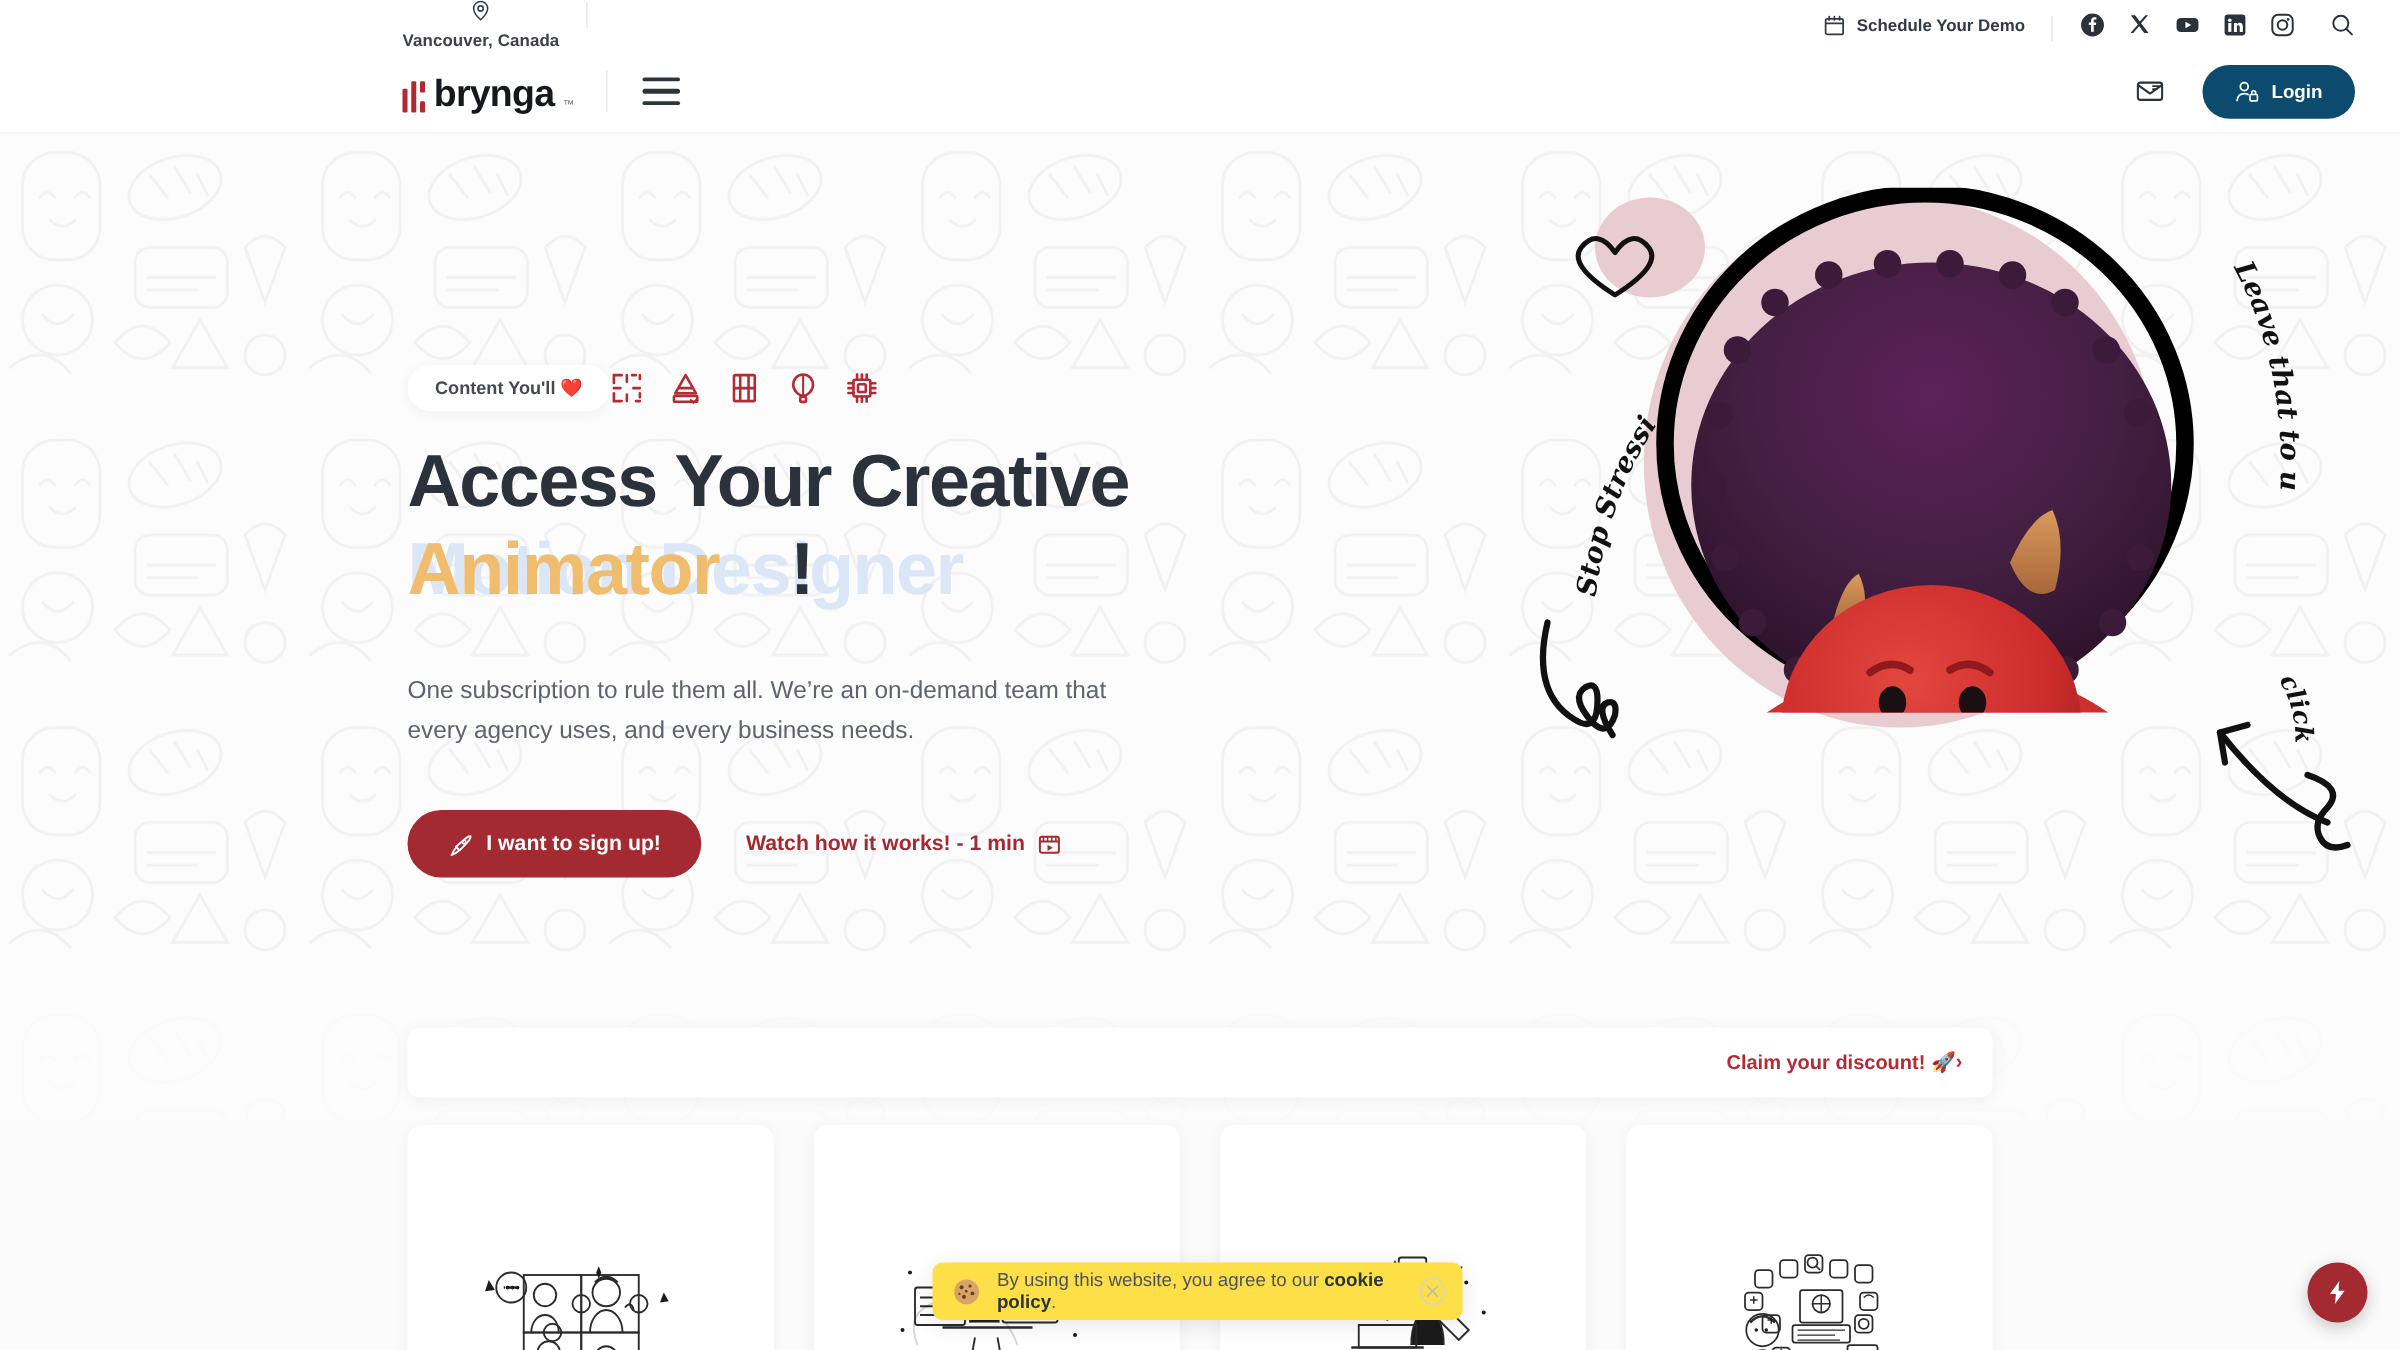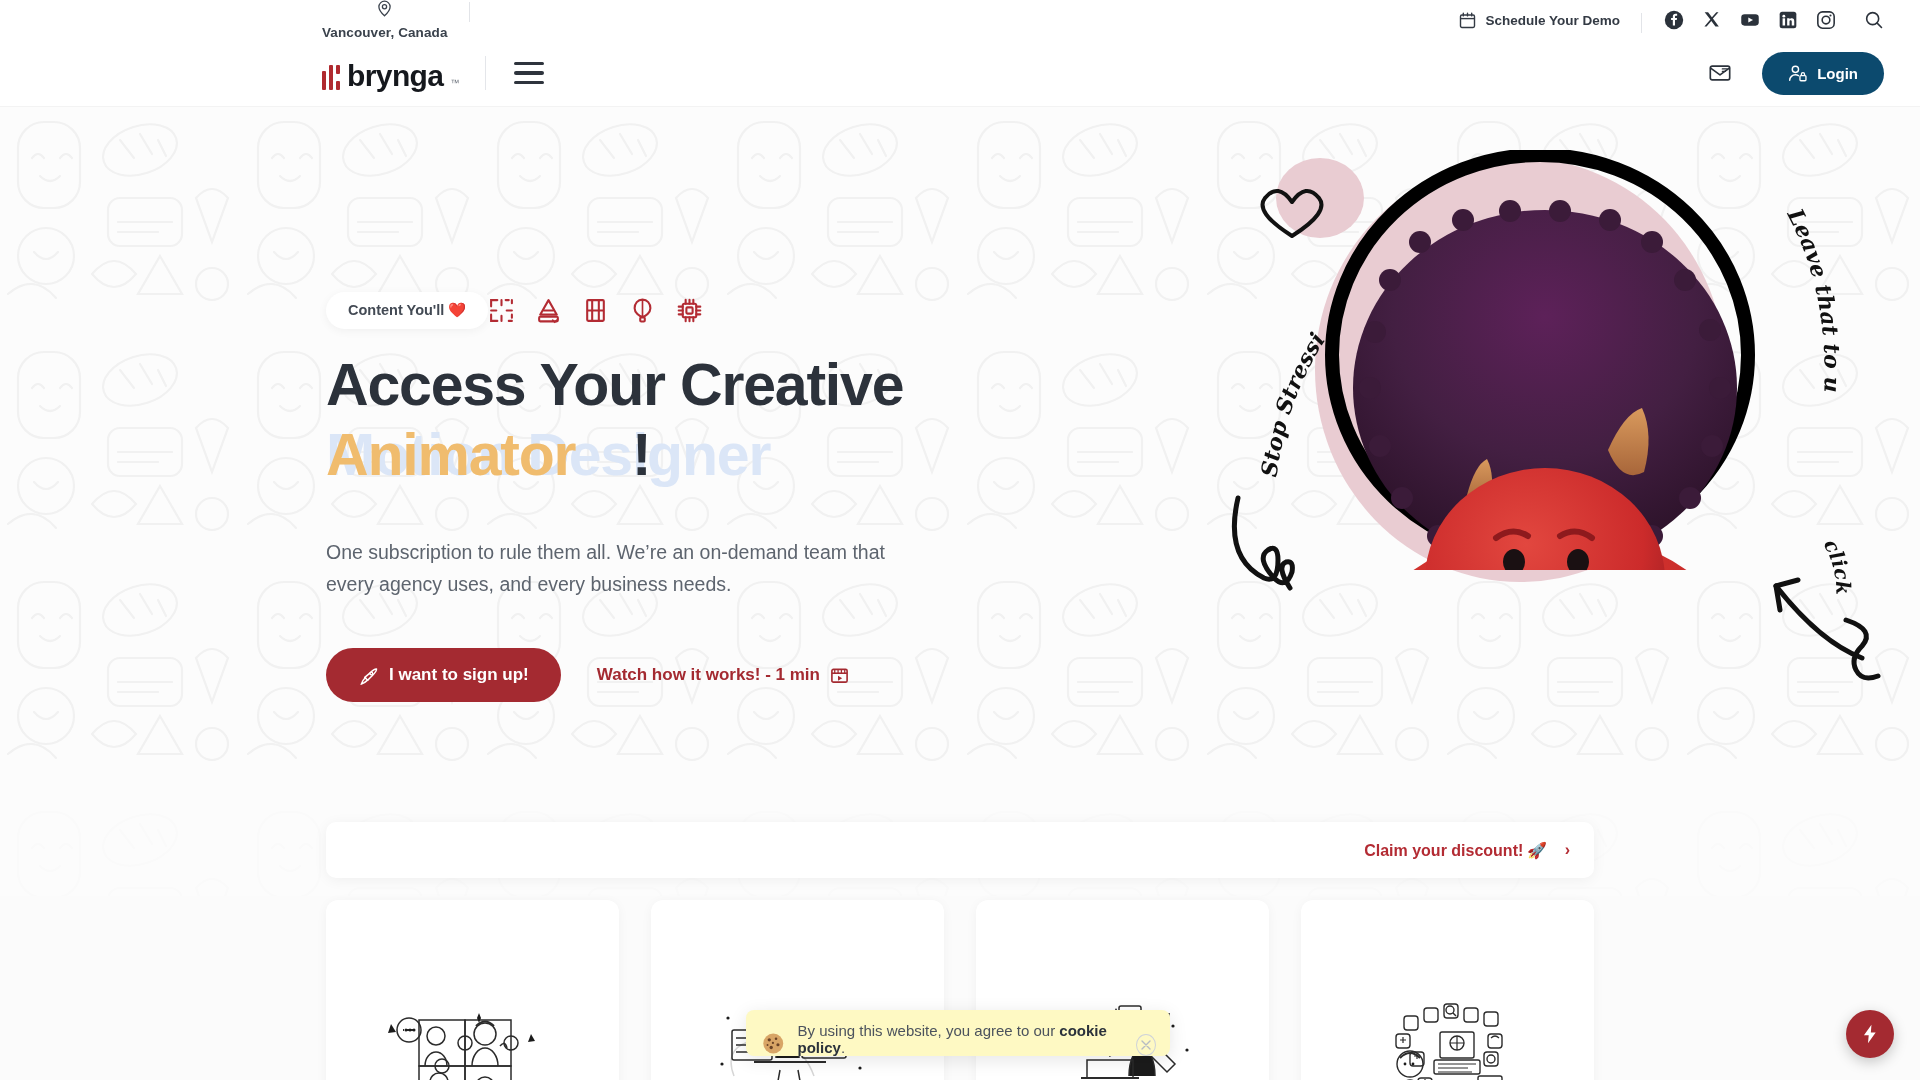--- a/index.html
+++ b/index.html
@@ -206,21 +206,21 @@
     background:#ffffff;
     border-radius: 10px;
     box-shadow: 0 2px 14px rgba(0,0,0,0.055);
     display:flex; align-items:center;
     padding: 0 24px 0 22px;
     z-index: 20;
   }
   .promo-left { display:flex; align-items:center; gap:18px; }
   .promo-text { font-size:16px; font-weight:600; color:#5a616b; }
   .promo-right {
-    margin-left:auto; display:flex; align-items:center; gap:17px;
+    margin-left:auto; display:flex; align-items:center; gap:0;
     font-size:16px; font-weight:700; color:#b32b33; cursor:pointer;
   }
 
   
   .cards {
     position:absolute;
     left: 326px; top: 900px;
     width: 1268px;
     display:flex; gap: 32px;
     z-index: 12;
@@ -234,24 +234,24 @@
     padding-bottom: 0;
     overflow:hidden;
   }
   .card svg { display:block; }
 
   
   .cookie {
     position:absolute;
     left: 746px; bottom: 24px;
     width: 424px; height: 46px;
-    background:#fef9c3;
+    background:#fde047;
     border-radius: 8px;
     box-shadow: 0 4px 18px rgba(0,0,0,0.10);
-    display:flex; align-items:flex-end; gap:13px;
+    display:flex; align-items:center; gap:13px;
     padding: 0 14px 0 16px;
     z-index: 60;
     font-size: 15px; color:#4c535d;
   }
   .cookie b { color:#2b323b; font-weight:700; }
   .cookie-close {
     margin-left:auto; width:22px;height:22px; border-radius:50%;
     border:1.4px solid #cfd3d9; display:flex;align-items:center;justify-content:center;
     cursor:pointer; color:#b7bcc3; font-size:13px; line-height:1;
   }

